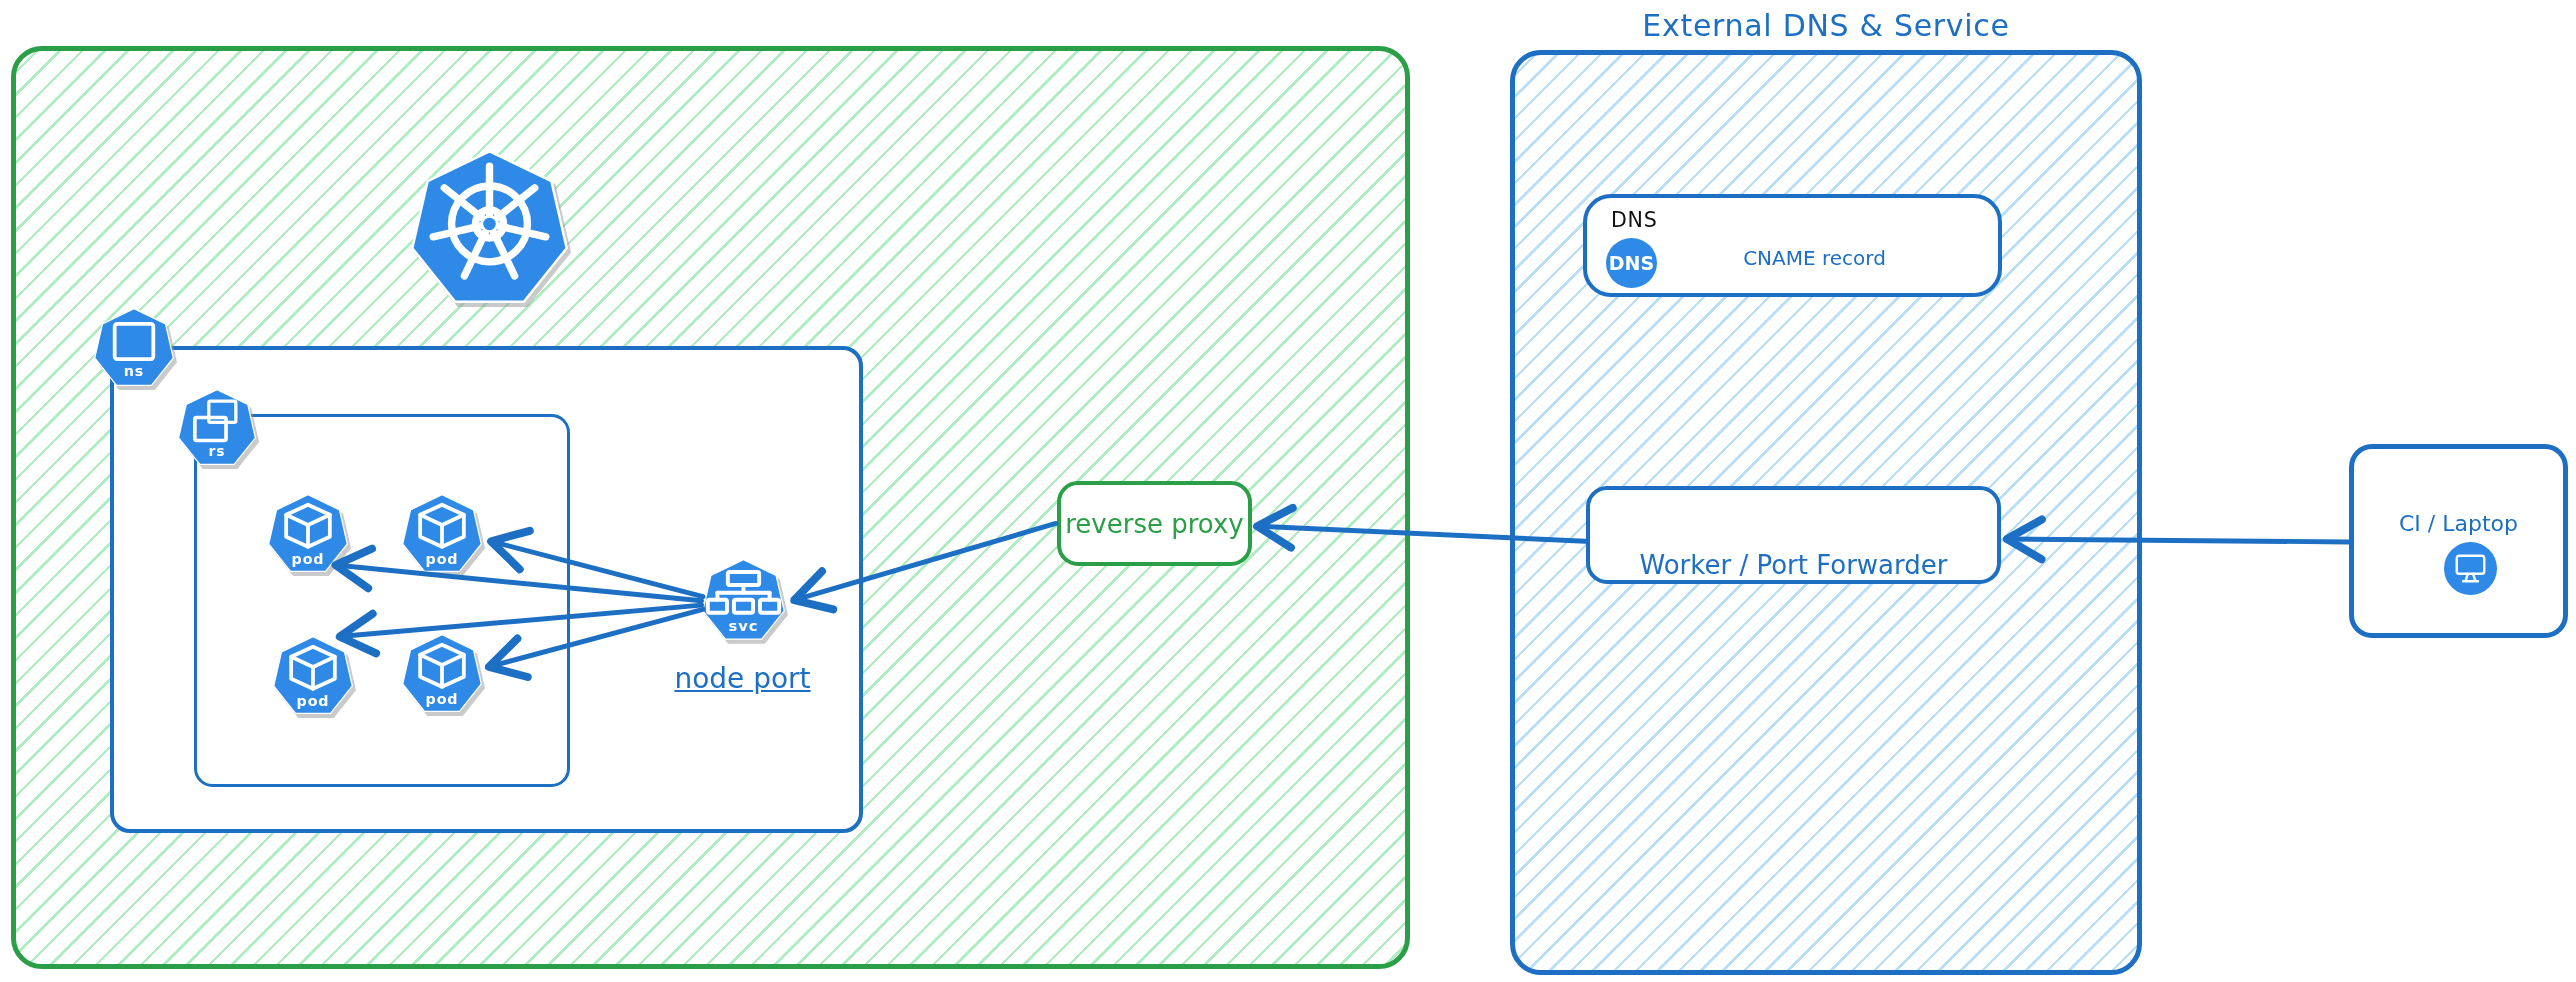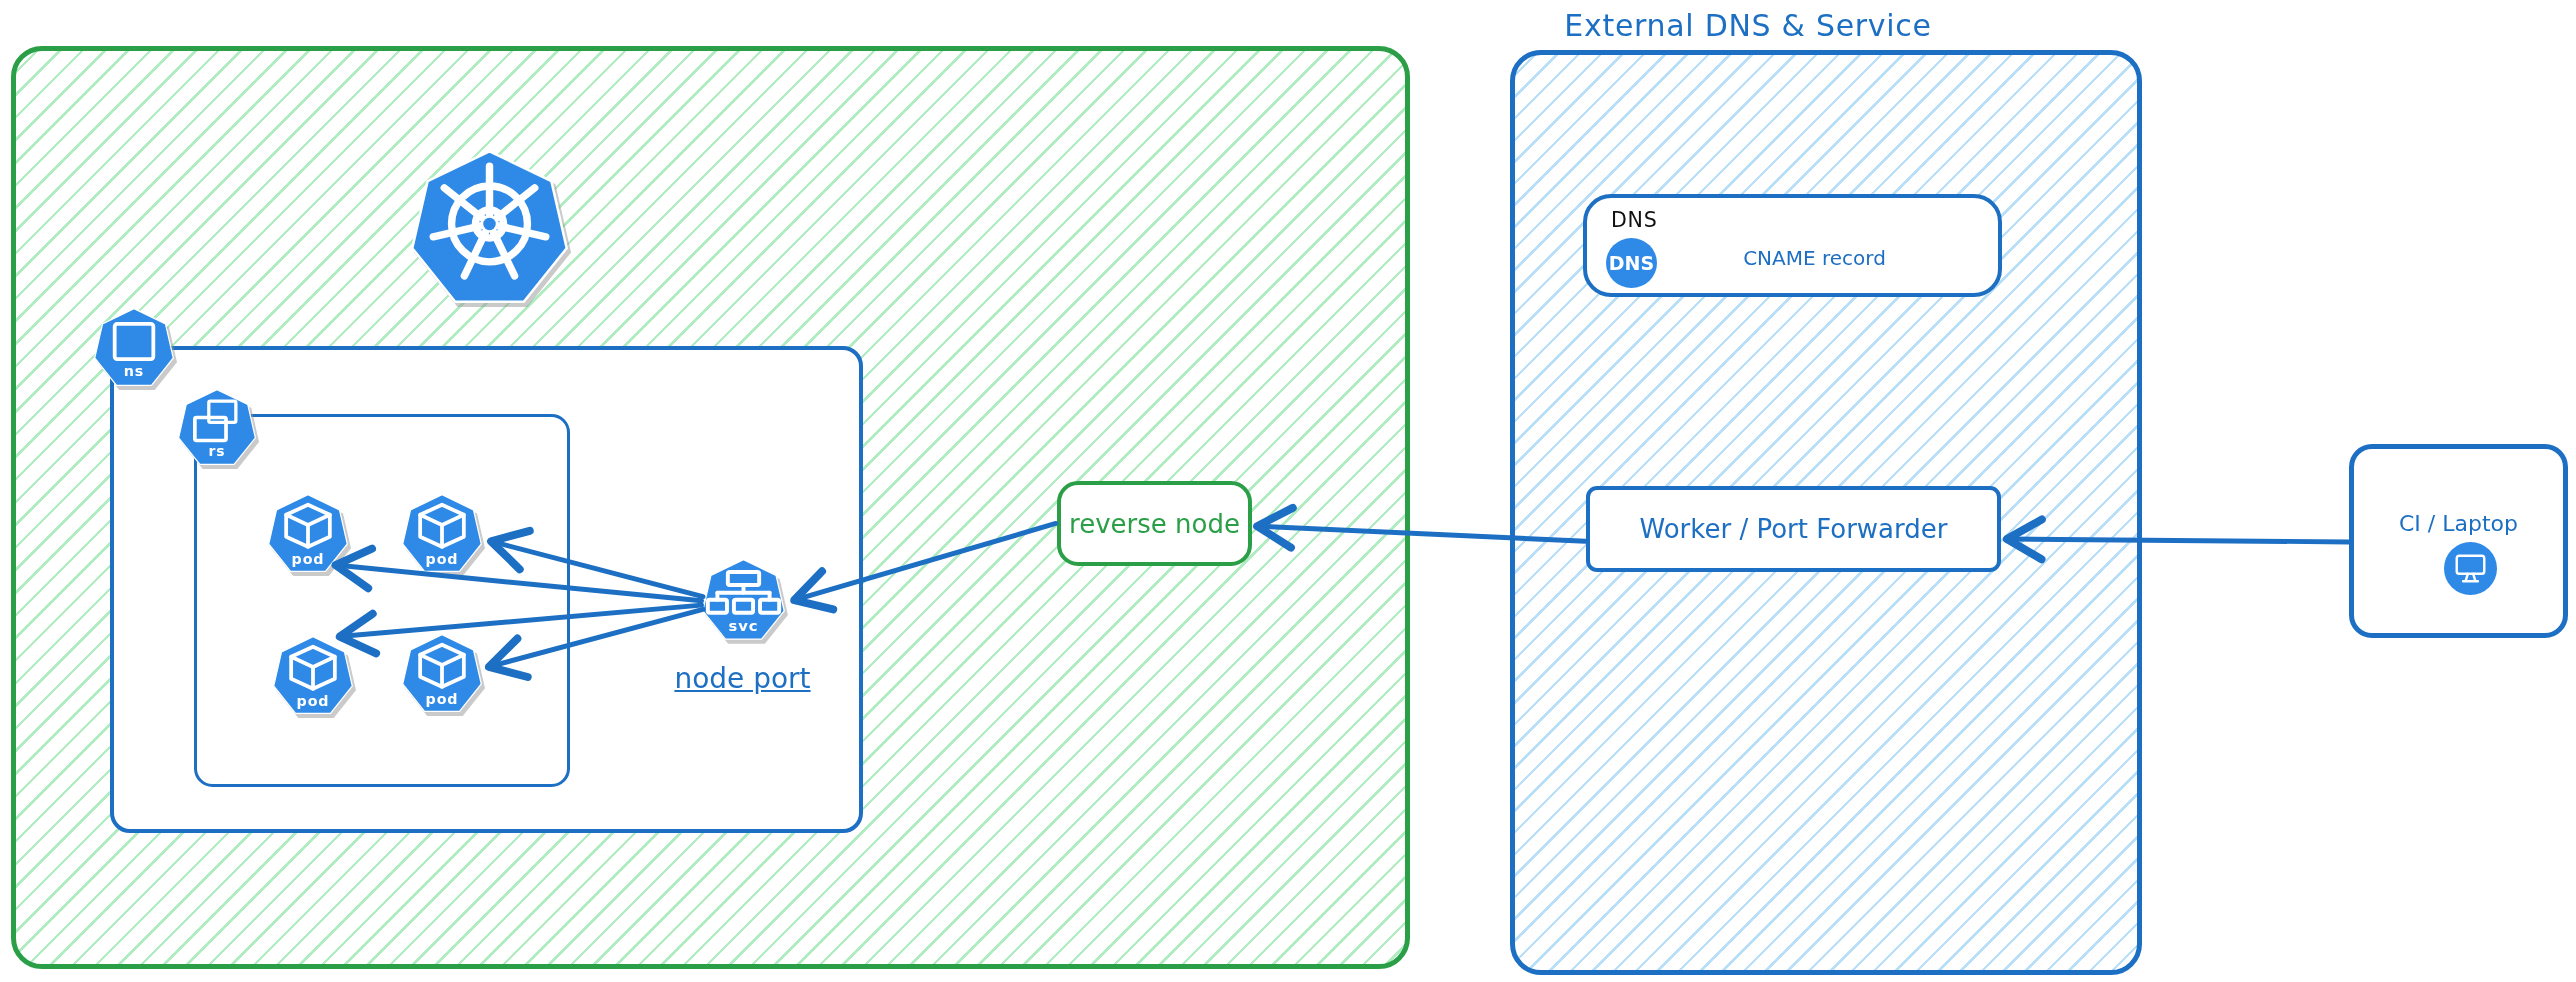--- a/index.html
+++ b/index.html
@@ -24,36 +24,36 @@
   .hatch-blue{
     background-image:repeating-linear-gradient(135deg,
       transparent 0px, transparent 12.8px,
       var(--blue-hatch) 12.8px, var(--blue-hatch) 15.3px);
   }
   #vm-box{left:10.7px;top:46px;width:1399px;height:923px;border:5px solid var(--green);border-radius:31px;background-color:#fff;}
   #ext-box{left:1510px;top:50px;width:632px;height:925px;border:5px solid var(--blue);border-radius:31px;background-color:#fff;}
 
   .zone-title{position:absolute;top:7px;height:37px;font-size:30px;letter-spacing:0.7px;display:flex;align-items:center;justify-content:center;}
   #vm-title{left:10.7px;width:1399px;color:var(--green);}
-  #ext-title{left:1432px;width:632px;color:var(--blue);}
+  #ext-title{left:1510px;width:632px;color:var(--blue);}
 
   #ns-box{left:110px;top:346px;width:753px;height:487px;border:4.3px solid var(--blue);border-radius:20px;}
   #rs-box{left:194px;top:414px;width:376px;height:373px;border:3.6px solid var(--blue);border-radius:18.5px;}
 
   #rp-box{left:1057px;top:481px;width:195px;height:85px;border:4.3px solid var(--green);border-radius:21px;
           display:flex;align-items:center;justify-content:center;color:var(--green);font-size:26px;}
 
   #dns-box{left:1583px;top:194px;width:419px;height:103px;border:4.3px solid var(--blue);border-radius:28px;}
   .dns-tag{position:absolute;left:24px;top:10px;color:var(--ink);font-size:20.6px;letter-spacing:0.7px;}
   .dns-circle{position:absolute;left:19px;top:40px;width:51px;height:50px;border-radius:50%;background:var(--hepta);
               display:flex;align-items:center;justify-content:center;color:#fff;font-size:19px;font-weight:bold;}
   .cname{position:absolute;left:128px;top:48px;width:199px;text-align:center;color:var(--blue);font-size:20px;}
 
-  #worker-box{left:1586px;top:486px;width:415px;height:86px;border:4.3px solid var(--blue);border-radius:11px;
-              display:flex;align-items:center;justify-content:center;color:var(--blue);font-size:26px;}
+  #worker-box{left:1586px;top:486px;width:415px;height:98px;border:4.3px solid var(--blue);border-radius:21px;
+              display:flex;align-items:flex-end;justify-content:center;color:var(--blue);font-size:26px;}
 
   #ci-box{left:2349px;top:444px;width:219px;height:194px;border:5px solid var(--blue);border-radius:23px;}
   .ci-label{position:absolute;left:0;top:62px;width:100%;text-align:center;color:var(--blue);font-size:22px;}
   .ci-circle{position:absolute;left:90px;top:93px;width:53px;height:53px;border-radius:50%;background:var(--hepta);}
   .ci-circle svg{position:absolute;left:0;top:0;width:53px;height:53px;}
 
   .caption{position:absolute;color:var(--blue);font-size:28px;}
   #node-port{left:643px;top:662px;width:199px;text-align:center;text-decoration:underline;}
 
   .hepta{position:absolute;overflow:visible;filter:drop-shadow(3.6px 4.3px 0 rgba(150,150,150,.5));z-index:5;}
@@ -174,21 +174,21 @@
   </svg>
 
   <svg class="hepta" id="svc-icon" viewBox="0 0 100 100">
     <use href="#hepta-shape" class="shape"></use>
       <use href="#glyph-svc" class="glyph"></use>
     <text x="50" y="84" class="hepta-label">svc</text>
   </svg>
   <div class="caption" id="node-port">node port</div>
 
   <div class="box" id="rp-box">
-    <span>reverse node</span>
+    <span>reverse proxy</span>
   </div>
 
   <div class="box" id="dns-box">
     <div class="dns-tag">DNS</div>
     <div class="dns-circle">
       <span>DNS</span>
     </div>
     <div class="cname">CNAME record</div>
   </div>
 

